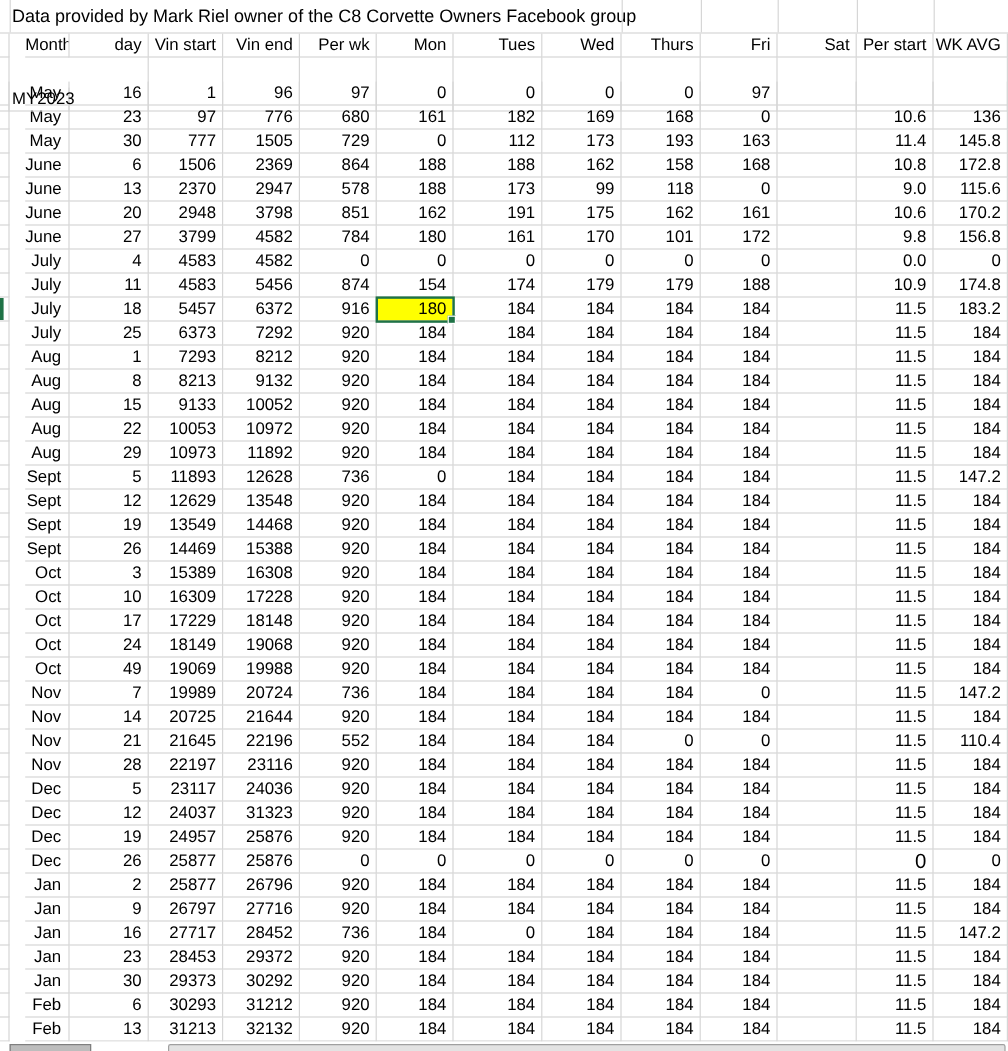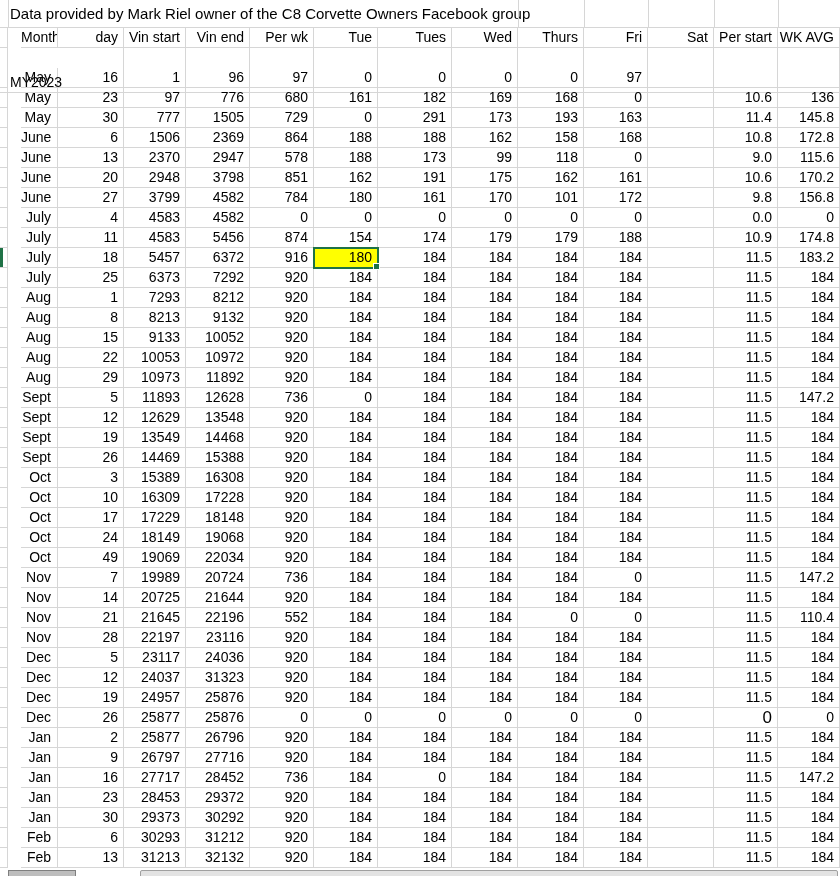--- a/index.html
+++ b/index.html
@@ -72,21 +72,21 @@
   </div>
 
   <div>
       <div class="row">
         <div class="cell sliver"></div>
         <div class="cell month">Month</div>
         <div class="cell">day</div>
         <div class="cell">Vin start</div>
         <div class="cell">Vin end</div>
         <div class="cell">Per wk</div>
-        <div class="cell">Tue</div>
+        <div class="cell">Mon</div>
         <div class="cell">Tues</div>
         <div class="cell">Wed</div>
         <div class="cell">Thurs</div>
         <div class="cell">Fri</div>
         <div class="cell">Sat</div>
         <div class="cell">Per start</div>
         <div class="cell">WK AVG</div>
       </div>
       <div class="row">
         <div class="cell sliver"></div>
@@ -137,21 +137,21 @@
         <div class="cell">136</div>
       </div>
       <div class="row">
         <div class="cell sliver"></div>
         <div class="cell month">May</div>
         <div class="cell">30</div>
         <div class="cell">777</div>
         <div class="cell">1505</div>
         <div class="cell">729</div>
         <div class="cell">0</div>
-        <div class="cell">291</div>
+        <div class="cell">112</div>
         <div class="cell">173</div>
         <div class="cell">193</div>
         <div class="cell">163</div>
         <div class="cell"></div>
         <div class="cell">11.4</div>
         <div class="cell">145.8</div>
       </div>
       <div class="row">
         <div class="cell sliver"></div>
         <div class="cell month">June</div>
@@ -486,21 +486,21 @@
         <div class="cell">184</div>
         <div class="cell"></div>
         <div class="cell">11.5</div>
         <div class="cell">184</div>
       </div>
       <div class="row">
         <div class="cell sliver"></div>
         <div class="cell month">Oct</div>
         <div class="cell">49</div>
         <div class="cell">19069</div>
-        <div class="cell">22034</div>
+        <div class="cell">19988</div>
         <div class="cell">920</div>
         <div class="cell">184</div>
         <div class="cell">184</div>
         <div class="cell">184</div>
         <div class="cell">184</div>
         <div class="cell">184</div>
         <div class="cell"></div>
         <div class="cell">11.5</div>
         <div class="cell">184</div>
       </div>

